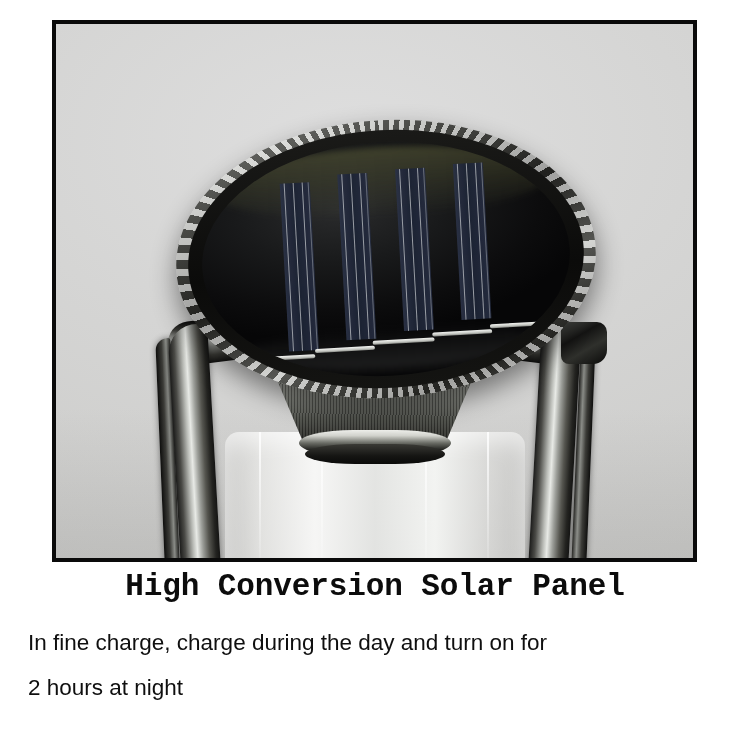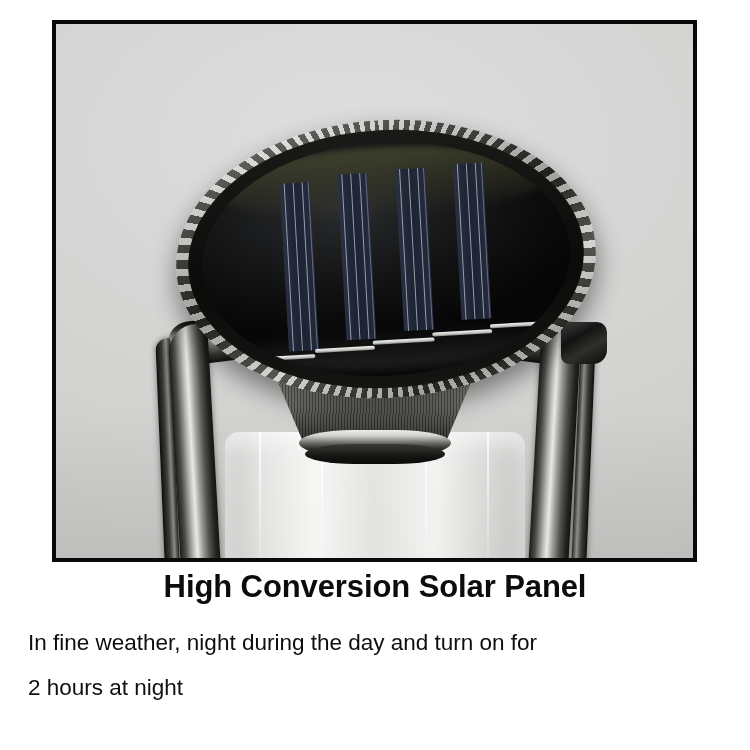--- a/index.html
+++ b/index.html
@@ -207,21 +207,21 @@
     position:absolute;
     left:0; right:0; top:568px;
   }
   #panel-title{
     text-align:center;
     font-size:31px;
     font-weight:bold;
     color:#0c0c0c;
     letter-spacing:-.1px;
     line-height:38px;
-    font-family:Liberation Sans, sans-serif;
+    font-family:Liberation Mono, monospace;
   }
   .desc-line{
     margin-left:28px;
     font-size:22.5px;
     color:#0f0f0f;
     line-height:45px;
     font-family:"Liberation Sans", sans-serif;
     white-space:nowrap;
   }
   #desc-line-1{ margin-top:14px; }
@@ -291,15 +291,15 @@
         <div class="busbar" style="left:226px; top:193px; width:60px;"></div>
         <div class="busbar" style="left:284px; top:188px; width:58px;"></div>
       </div>
     </div>
 
   </div>
 </div>
 
 <div id="caption">
   <div id="panel-title">High Conversion Solar Panel</div>
-  <div class="desc-line" id="desc-line-1">In fine weather, night during the day and turn on for</div>
+  <div class="desc-line" id="desc-line-1">In fine charge, charge during the day and turn on for</div>
   <div class="desc-line" id="desc-line-2">2 hours at night</div>
 </div>
 
 </body></html>

